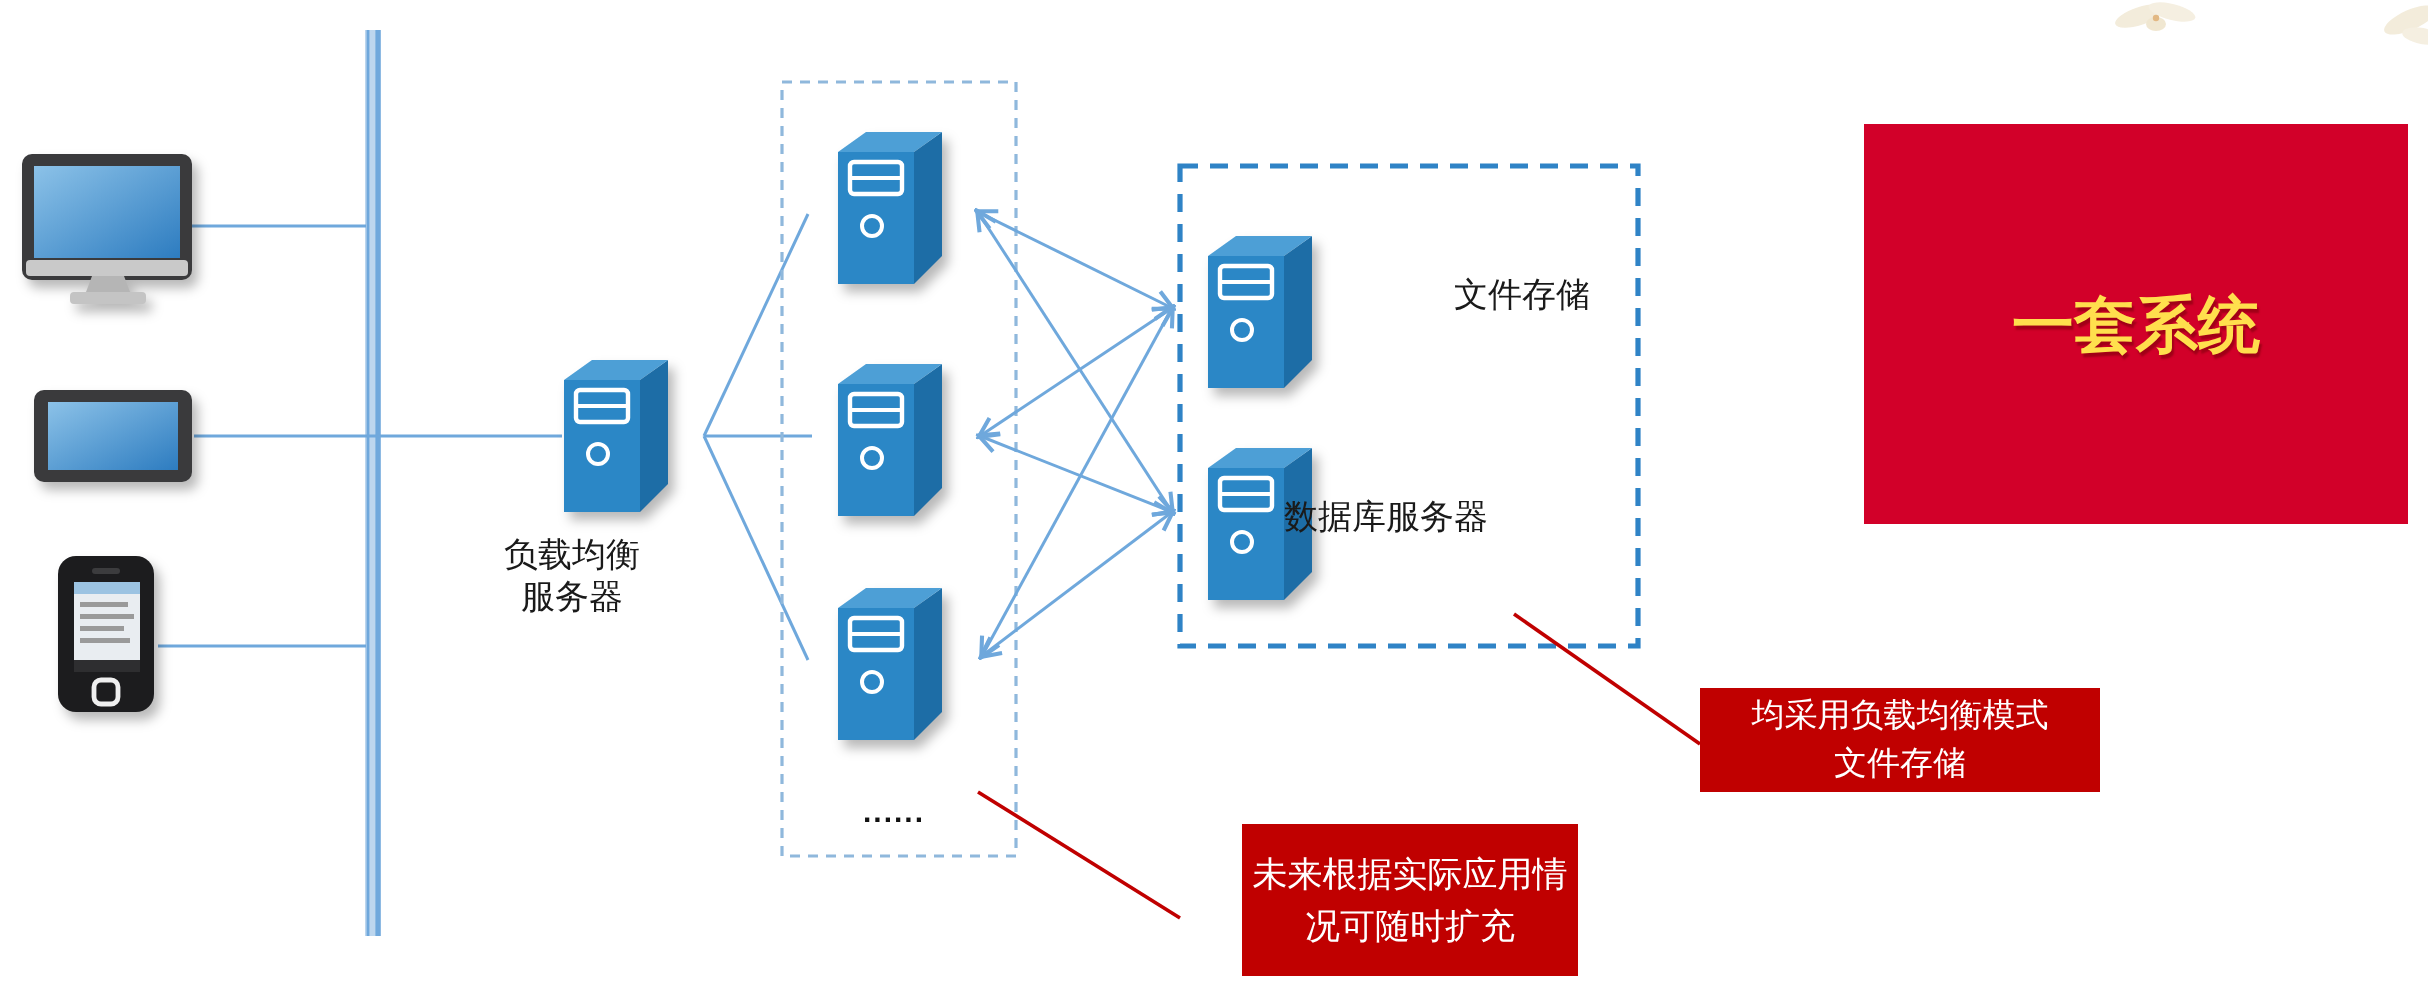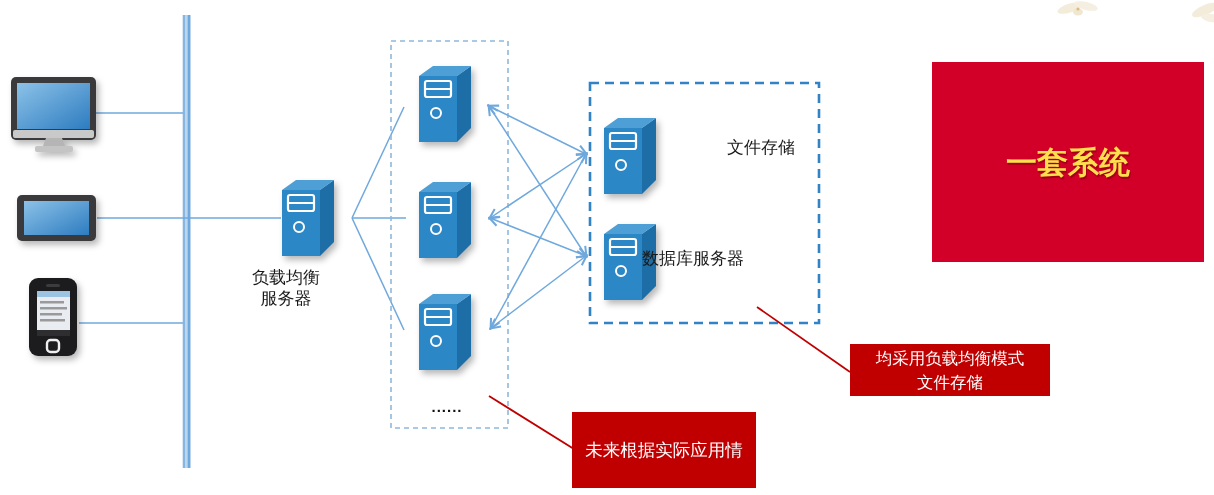--- a/index.html
+++ b/index.html
@@ -157,21 +157,22 @@
 
   <div class="label" style="left:683px; top:137px; text-align:left;margin-left:44px;">文件存储</div>
 
   <div class="label" style="left:642px; top:248px; text-align:right;">数据库服务器</div>
 
   <div class="callout" style="left:850px; top:344px; width:200px; height:52px;">
     <div>均采用负载均衡模式</div>
     <div>文件存储</div>
   </div>
 
-  <div class="callout" style="left:572px; top:412px; width:184px; height:76px; font-size:17.5px; line-height:26px;">
+  <div class="callout" style="left:621px; top:412px; width:168px; height:76px; font-size:17.5px; line-height:26px;">
     <div>未来根据实际应用情</div>
+    <div>况可随时扩充</div>
   </div>
 
   <div class="banner">
     <div>一套系统</div>
   </div>
 
 </div>
 
 </body></html>

